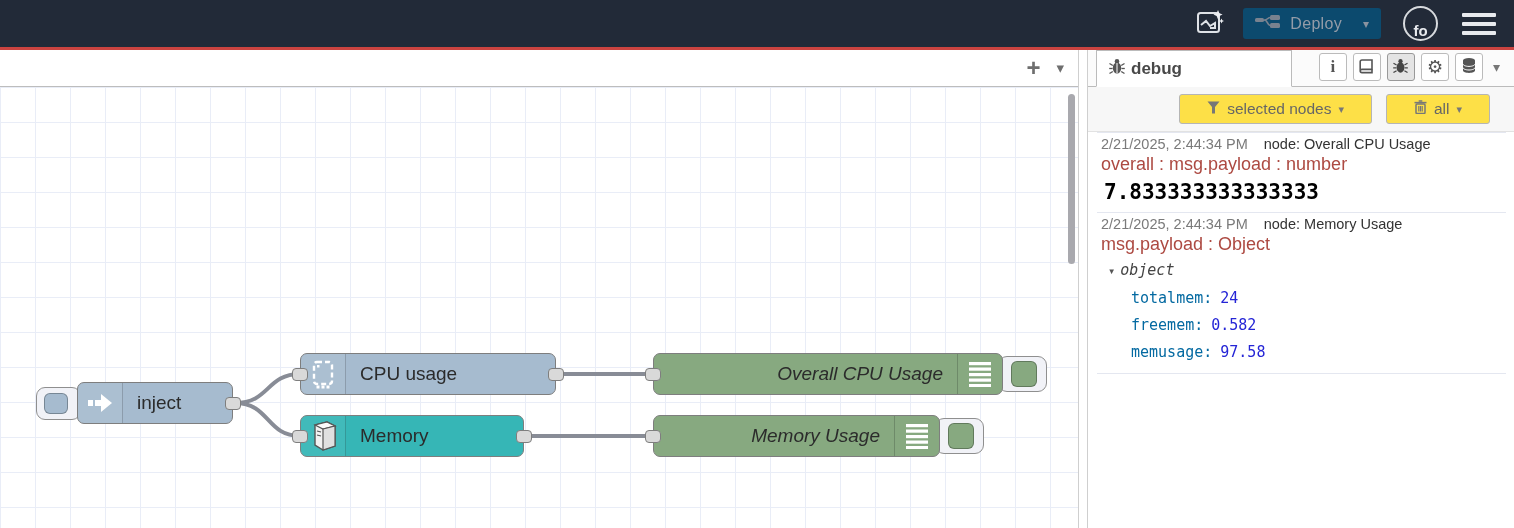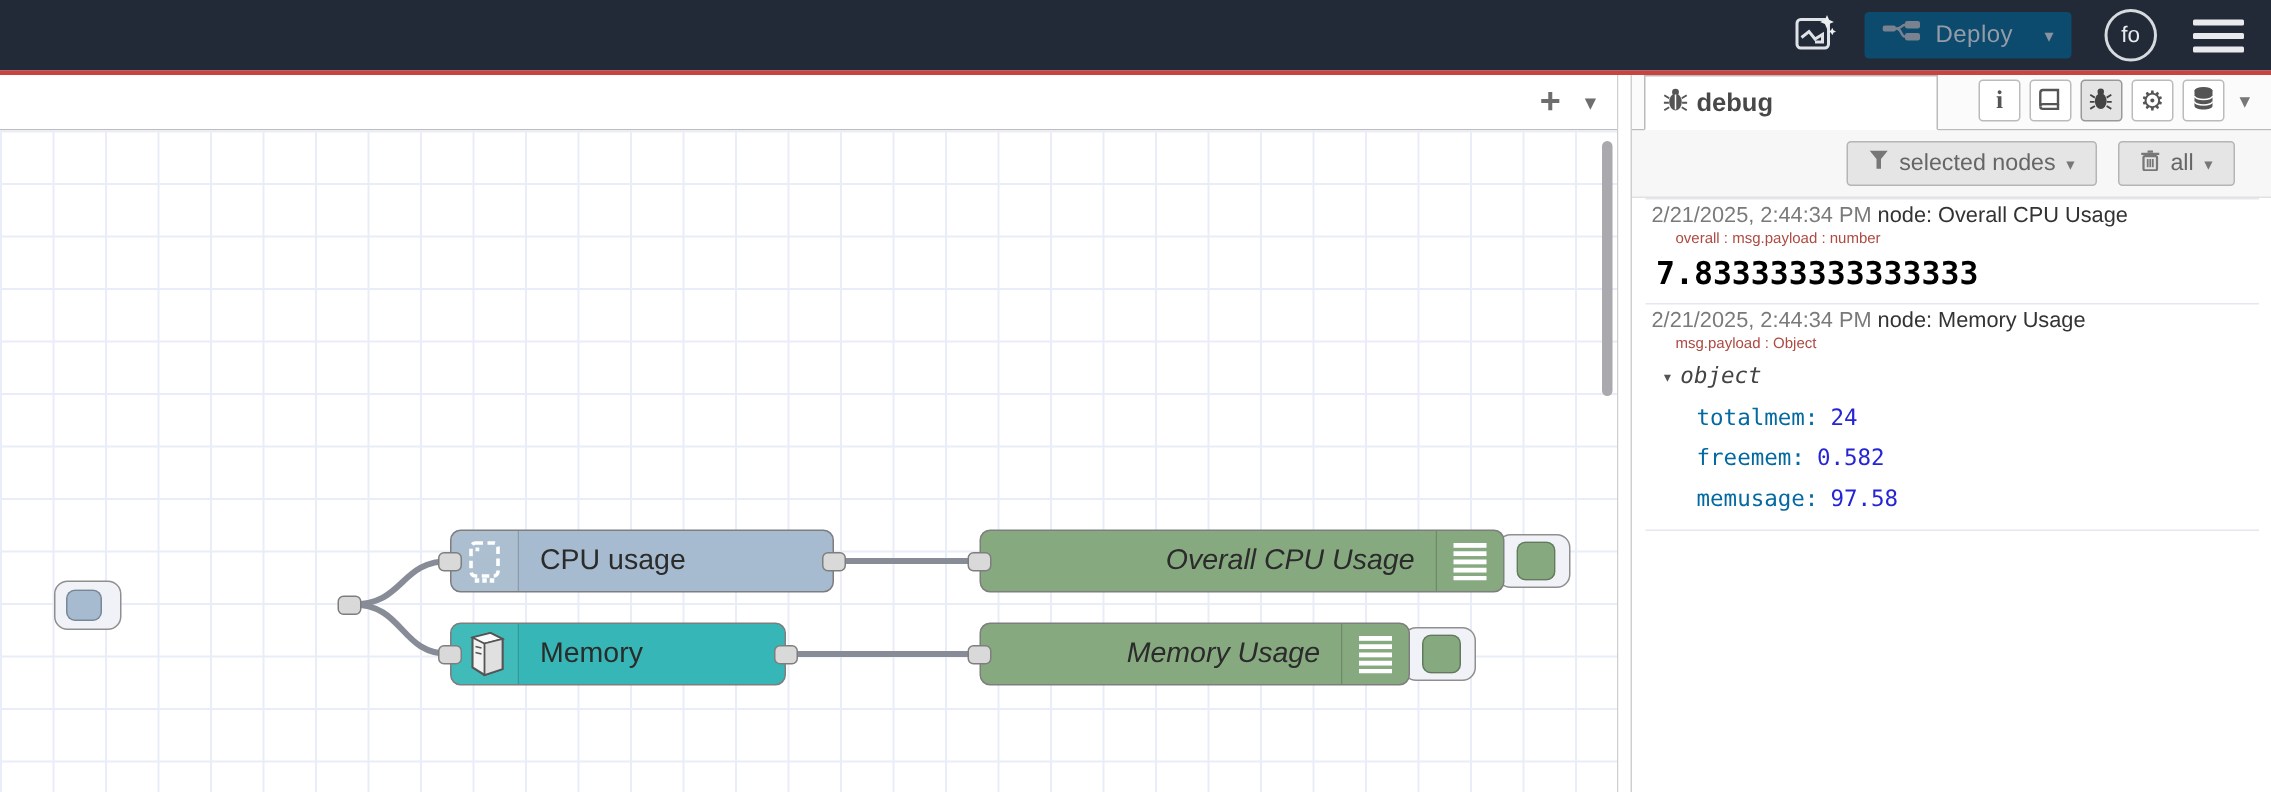--- a/index.html
+++ b/index.html
@@ -7,21 +7,21 @@
   body { font-family:"Liberation Sans", sans-serif; background:#fff; }
   .app { width:1514px; height:528px; display:flex; flex-direction:column; }
 
   
   .header { height:47px; background:#222a38; display:flex; align-items:center; justify-content:flex-end; padding-right:18px; gap:18px; }
   .redline { height:3px; background:#cb4340; }
   .hdr-icon-btn { background:none; border:none; cursor:pointer; display:flex; align-items:center; }
   .deploy-btn { height:31px; background:#0c4a6e; border-radius:3px; display:flex; align-items:center; padding:0 0 0 12px; color:#949ca8; font-size:16px; gap:9px; }
   .deploy-label { letter-spacing:.3px; }
   .deploy-caret { padding:0 12px 0 10px; margin-left:2px; height:31px; display:flex; align-items:center; color:#8a93a0; font-size:12px; }
-  .avatar { width:35px; height:35px; border-radius:50%; border:2px solid #d7dade; color:#e8eaee; font-size:15px; font-weight:normal; display:flex; align-items:center; justify-content:center; margin-left:4px; }
+  .avatar { width:35px; height:35px; border-radius:50%; border:2px solid #d7dade; color:#e8eaee; font-size:15px; font-weight:bold; display:flex; align-items:flex-end; justify-content:center; margin-left:4px; }
   .hamburger { width:34px; display:flex; flex-direction:column; gap:5px; background:none; border:none; cursor:pointer; margin-left:6px; }
   .hamburger span { display:block; height:4px; border-radius:1px; background:#e8eaee; }
 
   
   .main { flex:1; display:flex; min-height:0; }
   .canvas-col { width:1079px; display:flex; flex-direction:column; border-right:1px solid #cfcfcf; }
   .workspace-tabbar { height:37px; background:#fff; border-bottom:1px solid #bdbdbd; display:flex; align-items:center; justify-content:flex-end; padding-right:14px; gap:16px; }
   .tab-action { background:none; border:none; color:#6e6e6e; cursor:pointer; }
   .tab-action.plus { font-size:24px; font-weight:bold; line-height:1; }
   .tab-action.caret { font-size:15px; }
@@ -61,29 +61,29 @@
   .sidebar-tabbar { height:37px; border-bottom:1px solid #bbb; background:#fbfbfb; display:flex; align-items:flex-end; padding:0 14px 0 8px; }
   .sb-tab { height:37px; margin-bottom:-1px; background:#fff; border:1px solid #bbb; border-bottom:1px solid #fff; width:196px; display:flex; align-items:center; gap:6px; padding-left:12px; font-size:17px; font-weight:bold; color:#484848; }
   .sidebar-toolbar { flex:1; display:flex; align-items:center; justify-content:flex-end; gap:6px; padding-bottom:5px; }
   .tool-btn { width:28px; height:28px; background:#fff; border:1px solid #bbb; border-radius:3px; display:flex; align-items:center; justify-content:center; color:#555; cursor:pointer; }
   .tool-btn.active { background:#e4e4e4; border-color:#999; }
   .tool-btn .i-glyph { font-family:"Liberation Serif", serif; font-weight:bold; font-size:17px; }
   .tool-btn.gear { font-size:18px; }
   .sb-caret { border:none; background:none; color:#777; font-size:14px; margin-left:4px; cursor:pointer; }
 
   .filter-row { height:45px; background:#f7f7f7; border-bottom:1px solid #e2e2e2; display:flex; align-items:center; justify-content:flex-end; gap:14px; padding-right:24px; }
-  .filter-btn { height:30px; background:#e5e5e5; border:1px solid #b5b5b5; border-radius:3px; color:#666; font-size:15.5px; display:flex; align-items:center; gap:7px; padding:0 14px; cursor:pointer; }
+  .filter-btn { height:30px; background:#fde047; border:1px solid #b5b5b5; border-radius:3px; color:#666; font-size:15.5px; display:flex; align-items:center; gap:7px; padding:0 27px; cursor:pointer; }
   .filter-btn .caret { font-size:11px; color:#777; }
 
   .msg-list { border-top:1px solid #e4e7f0; margin:0 8px 0 9px; }
   .msg { border-bottom:1px solid #e4e7f0; padding:3px 4px 4px 4px; }
-  .msg-meta { font-size:14.5px; display:flex; gap:4px; }
+  .msg-meta { font-size:14.5px; display:flex; gap:16px; }
   .msg-time { color:#7a7a7a; }
   .msg-node { color:#333; }
-  .msg-topic { font-size:10px; color:#ad4a42; margin-top:2px;margin-left:16px; }
+  .msg-topic { font-size:18px; color:#ad4a42; margin-top:2px; }
   .mono { font-family:"DejaVu Sans Mono", monospace; }
   .msg-payload { font-size:21px; font-weight:bold; color:#000000; padding:5px 0 4px 3px; }
   .tree { font-size:15px; padding:2px 0 3px 0; }
   .tree-row { line-height:27px; }
   .tree-root { padding-left:7px; color:#444; }
   .tree-caret { font-size:12px; color:#555; font-style:normal; margin-right:5px; }
   .tree-root .obj { font-style:italic; color:#444; }
   .tree-prop { padding-left:30px; }
   .tree-key { color:#0369a1; }
   .tree-val { color:#2525d6; margin-left:8px; }
@@ -144,20 +144,30 @@
           <path class="wire" d="M 235 316 C 270 316 266 287 300 287"></path>
           <path class="wire" d="M 235 316 C 270 316 266 349 300 349"></path>
           <path class="wire" d="M 556 287 L 653 287"></path>
           <path class="wire" d="M 524 349 L 653 349"></path>
         </svg>
 
         <div class="side-btn inject-btn" style="left:36px; top:300px;">
           <span class="inner"></span>
         </div>
 
+        <div class="node n-inject" style="left:77px; top:295px; width:156px;">
+          <div class="icon-region left">
+            <svg width="26" height="22" viewBox="0 0 26 22">
+              <rect x="1" y="8" width="5" height="6" fill="#fff"></rect>
+              <rect x="8" y="8" width="6" height="6" fill="#fff"></rect>
+              <path d="M14 2 L25 11 L14 20 Z" fill="#fff"></path>
+            </svg>
+          </div>
+          <span class="node-label">inject</span>
+        </div>
 
         <div class="node n-cpu" style="left:300px; top:266px; width:256px;">
           <div class="icon-region left">
             <svg width="26" height="30" viewBox="0 0 26 30">
               <rect x="4" y="3" width="18" height="22" rx="3" fill="none" stroke="#fff" stroke-width="2.4" stroke-dasharray="5 3"></rect>
               <rect x="6.5" y="26.5" width="3" height="3" fill="#fff"></rect>
               <rect x="11.5" y="26.5" width="3" height="3" fill="#fff"></rect>
               <rect x="16.5" y="26.5" width="3" height="3" fill="#fff"></rect>
               <rect x="7" y="6" width="2.5" height="2.5" fill="#fff"></rect>
             </svg>

